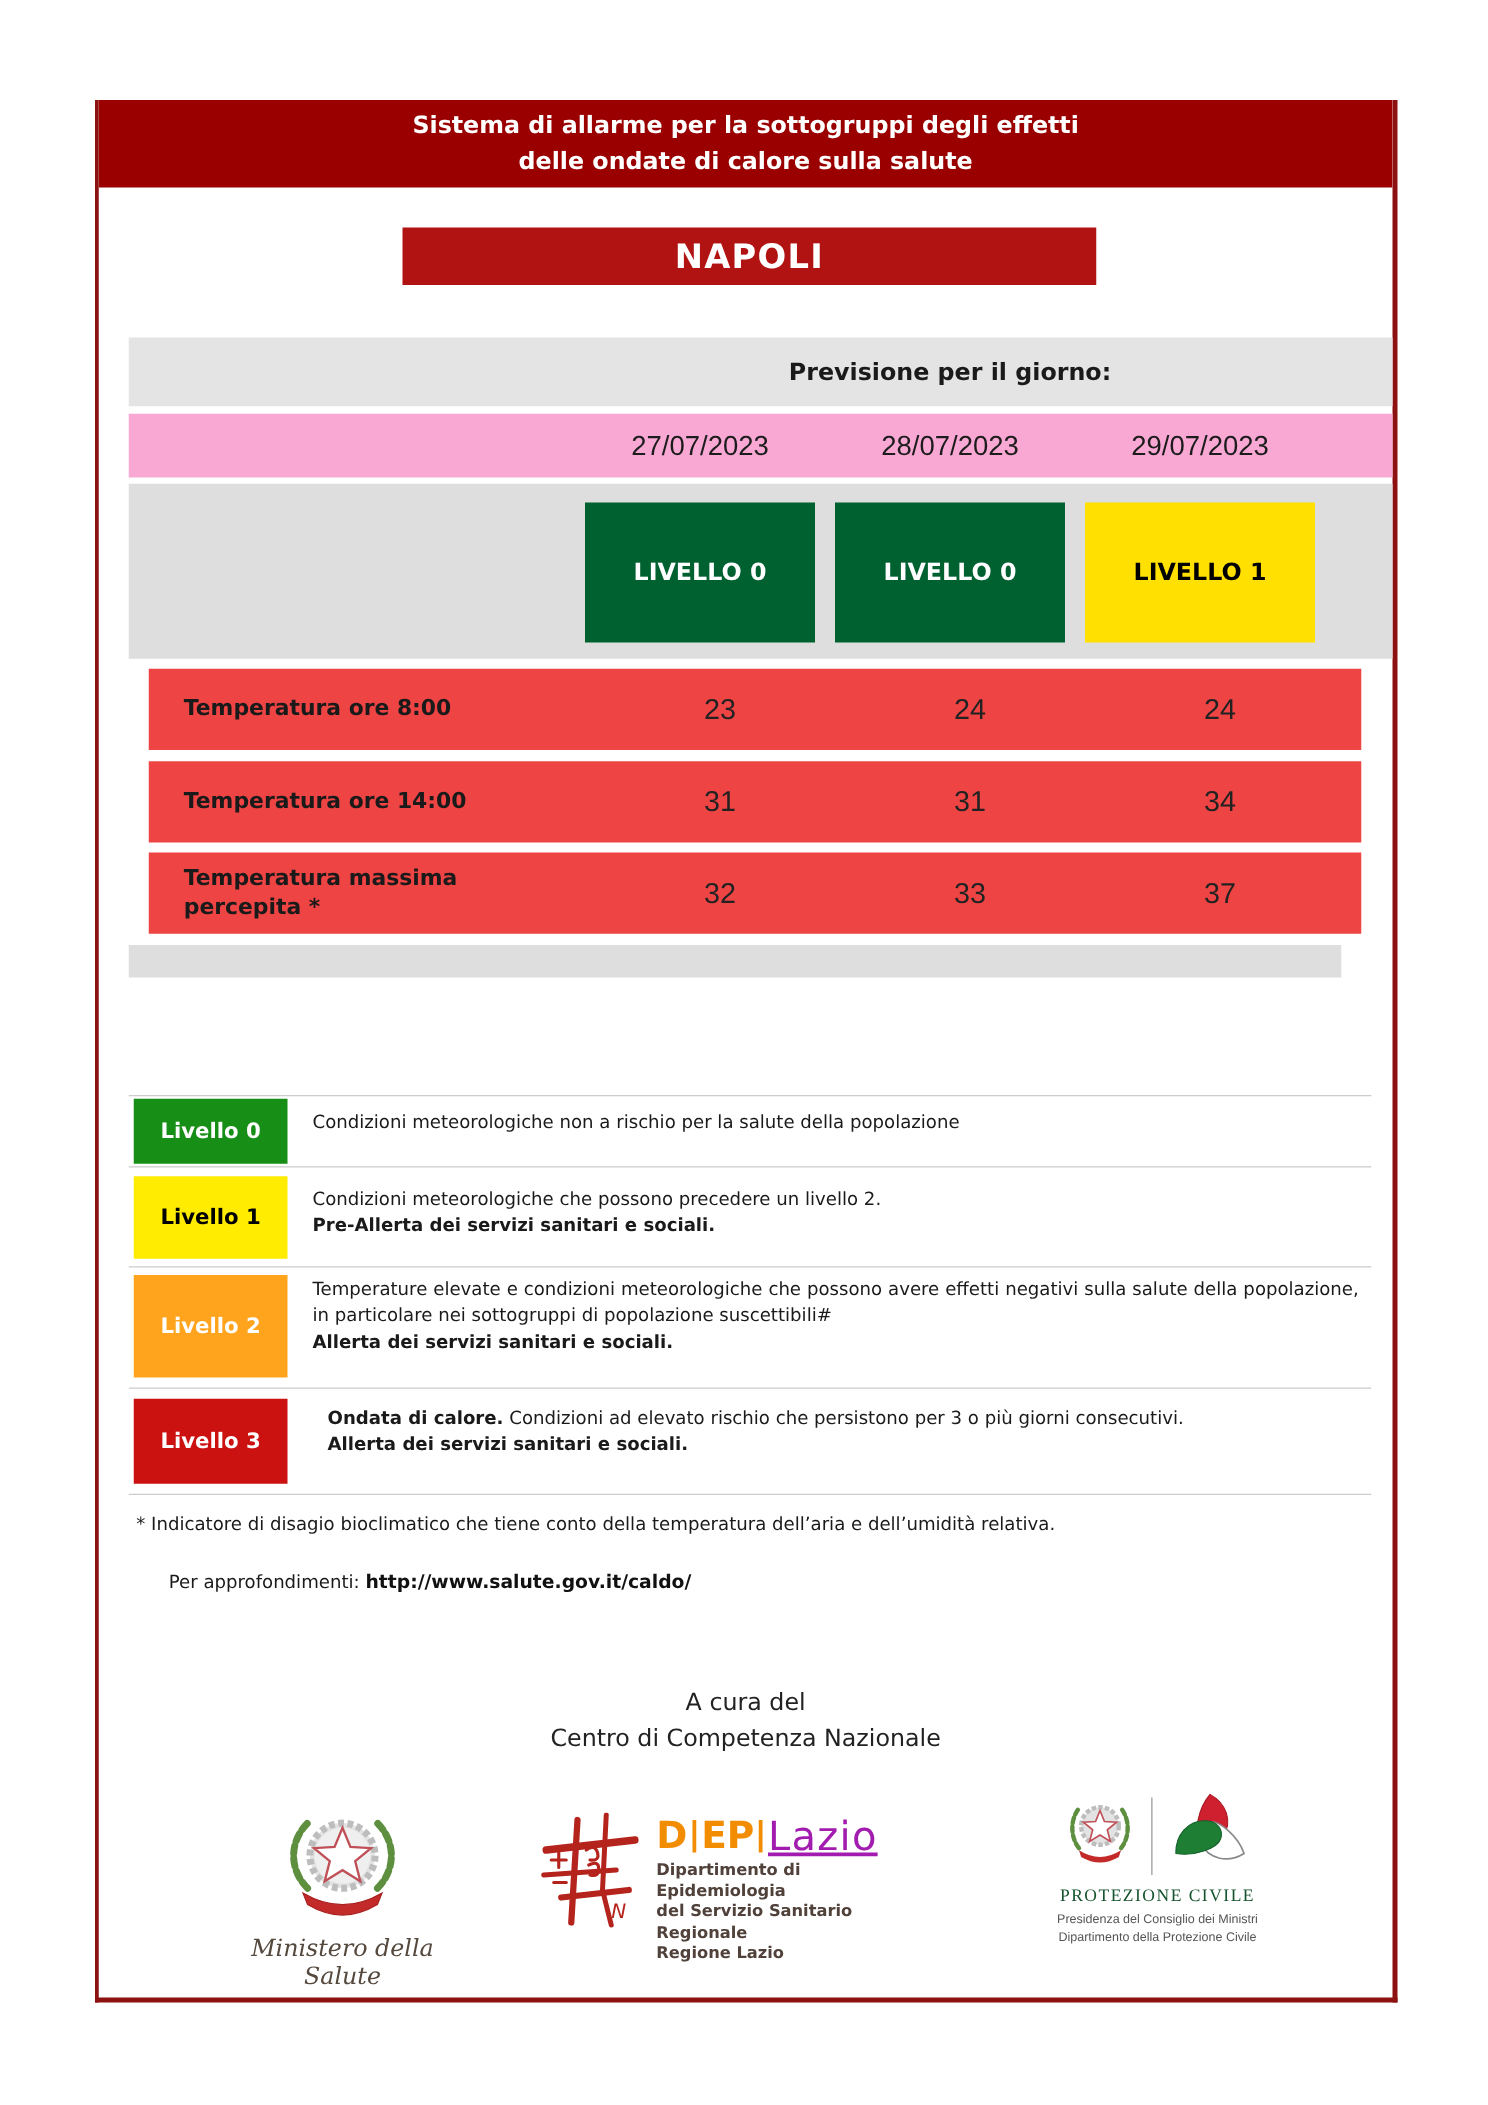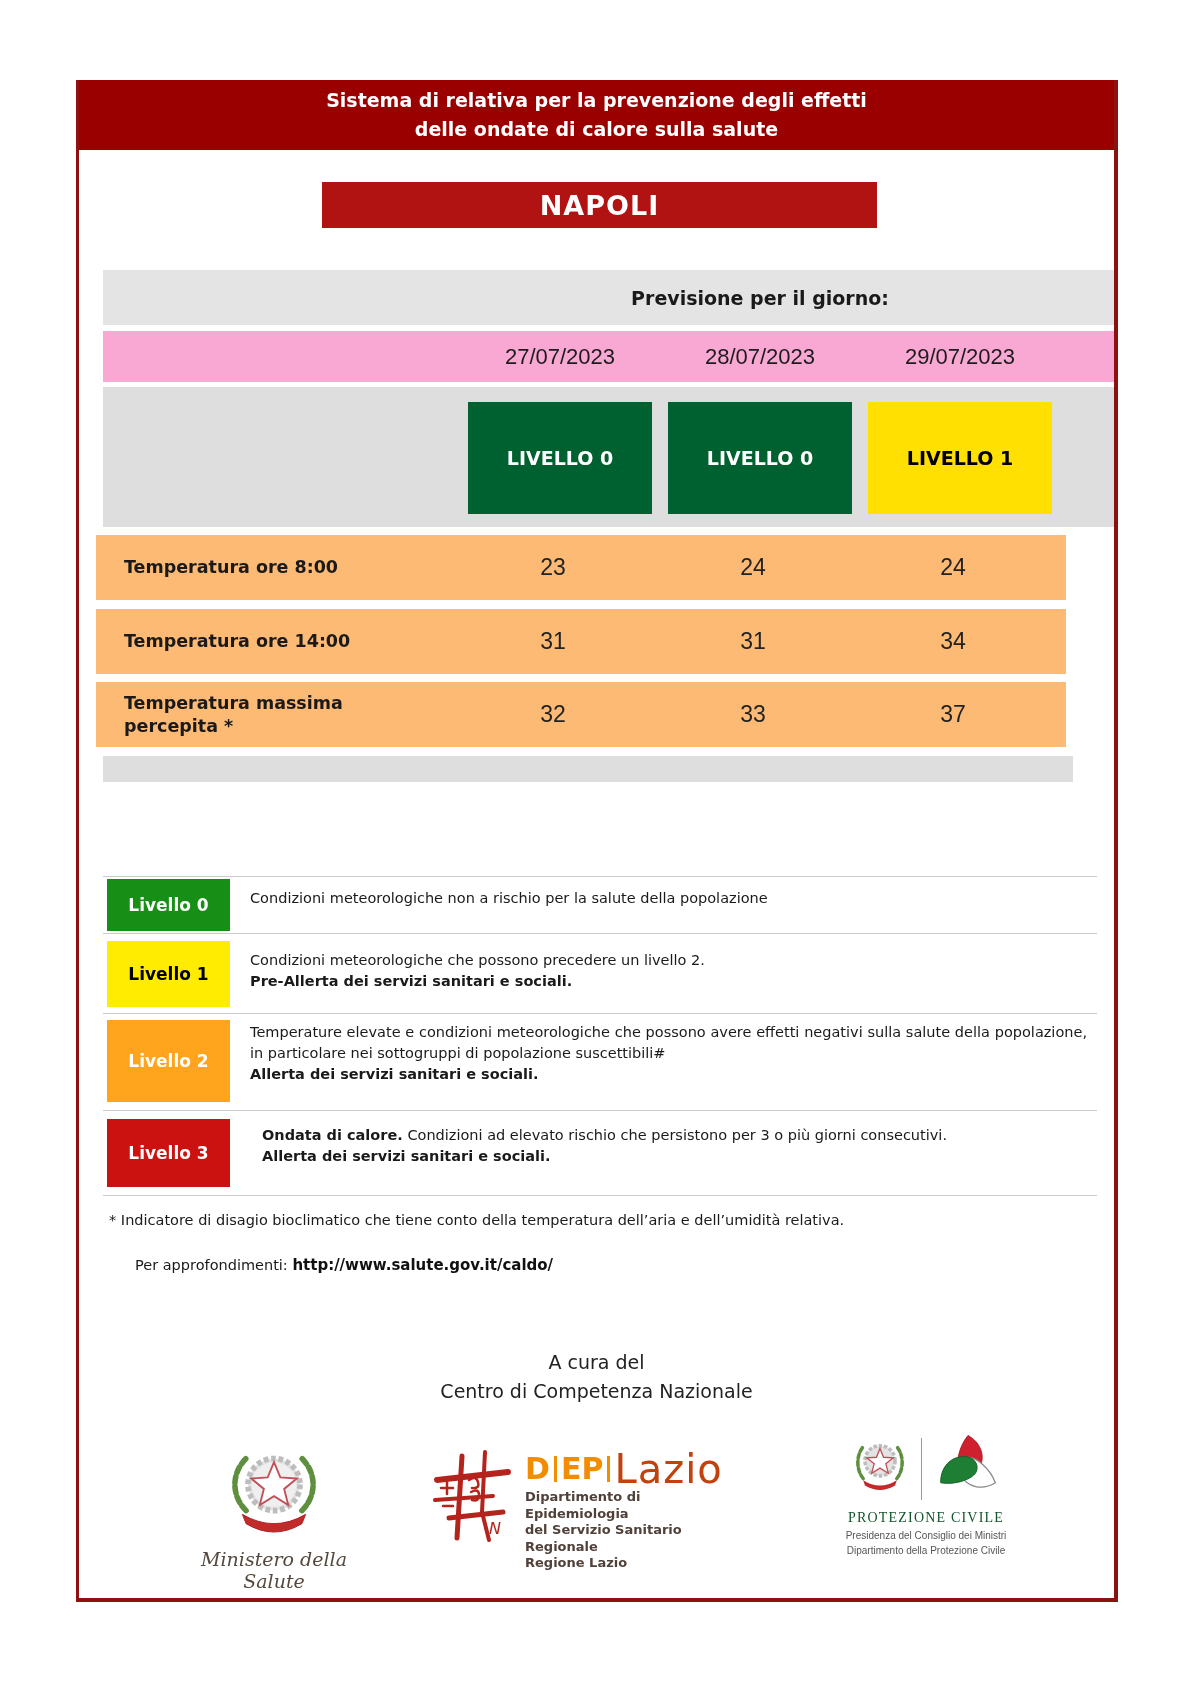--- a/index.html
+++ b/index.html
@@ -14,21 +14,21 @@
   .tbl{position:absolute;left:24px;width:1138px;}
   .band-caption{top:190px;height:55px;background:#e4e4e4;}
   .caption-text{position:absolute;left:357px;top:0;width:600px;height:55px;display:flex;align-items:center;justify-content:center;
                 font-weight:bold;font-size:19px;}
   .band-dates{top:251px;height:51px;background:#f9a8d4;}
   .date-cell{position:absolute;top:0;width:200px;height:51px;display:flex;align-items:center;justify-content:center;
              font-family:"Liberation Sans",sans-serif;font-size:22px;color:#1c1c1c;}
   .band-levels{top:307px;height:140px;background:#dedede;}
   .level-box{position:absolute;top:15px;width:184px;height:112px;display:flex;align-items:center;justify-content:center;
              font-weight:bold;font-size:19px;}
-  .t-row{position:absolute;left:17px;width:970px;height:65px;background:#fdba74;}
+  .t-row{position:absolute;left:40px;width:970px;height:65px;background:#ef4444;}
   .t-label{position:absolute;left:28px;top:0;height:65px;width:260px;display:flex;align-items:center;
            font-weight:bold;font-size:17.5px;line-height:23px;}
   .t-val{position:absolute;top:0;width:200px;height:65px;display:flex;align-items:center;justify-content:center;
          font-family:"Liberation Sans",sans-serif;font-size:23px;color:#222;}
   .t-strip{position:absolute;left:24px;top:676px;width:970px;height:26px;background:#dedede;}
   .legend{position:absolute;left:24px;top:796px;width:994px;border-top:1px solid #cccccc;}
   .legend-row{position:relative;border-bottom:1px solid #cccccc;}
   .legend-box{position:absolute;left:4px;width:123px;display:flex;align-items:center;justify-content:center;
               font-weight:bold;font-size:17px;}
   .legend-text{position:absolute;left:147px;right:10px;font-size:14.5px;line-height:21px;color:#1a1a1a;}
@@ -38,35 +38,35 @@
   .link-line .url{font-weight:bold;font-size:15px;color:#111;text-decoration:none;}
   .credit{position:absolute;left:0;top:1268px;width:100%;text-align:center;font-size:19px;line-height:29px;color:#222;}
   .logos{position:absolute;left:0;top:1352px;width:100%;height:160px;}
   .logo-ministero{position:absolute;left:110px;top:6px;width:170px;text-align:center;}
   .ministero-caption{font-family:"DejaVu Serif",serif;font-style:italic;font-size:19px;color:#55493e;margin-top:-2px;}
   .logo-dep{position:absolute;left:352px;top:18px;width:310px;display:flex;}
   .dep-text{margin-left:14px;padding-top:2px;}
   .dep-word{display:flex;align-items:flex-end;height:32px;}
   .dep-d,.dep-ep{font-weight:bold;font-size:30px;line-height:30px;color:#f28c00;}
   .dep-bar{width:3px;height:26px;background:#f28c00;margin:0 4px 2px 4px;}
-  .dep-lazio{font-size:40px;line-height:30px;color:#c2410c;letter-spacing:1px;}
+  .dep-lazio{font-size:32px;line-height:30px;color:#a21caf;letter-spacing:1px;text-decoration:underline;}
   .dep-sub{font-weight:bold;font-size:13px;line-height:16.5px;color:#50413a;margin-top:5px;}
   .logo-pc{position:absolute;left:722px;top:0;width:250px;text-align:center;}
   .pc-symbols{display:flex;align-items:center;justify-content:center;gap:10px;height:74px;}
   .pc-divider{width:1px;height:62px;background:#9a9a9a;}
   .pc-title{font-family:"Liberation Serif",serif;font-size:14px;letter-spacing:1.2px;color:#14532d;margin-top:4px;}
   .pc-sub{font-family:"Liberation Sans",sans-serif;font-size:10px;line-height:14.5px;color:#555;margin-top:3px;}
 </style>
 </head>
 <body>
 
 <div class="frame">
 
   <div class="header-band">
-    <div>Sistema di relativa per la prevenzione degli effetti</div>
+    <div>Sistema di allarme per la sottogruppi degli effetti</div>
     <div>delle ondate di calore sulla salute</div>
   </div>
 
   <div class="city-bar">
     <span>NAPOLI</span>
   </div>
 
   <div class="tbl band-caption">
     <div class="caption-text">Previsione per il giorno:</div>
   </div>

